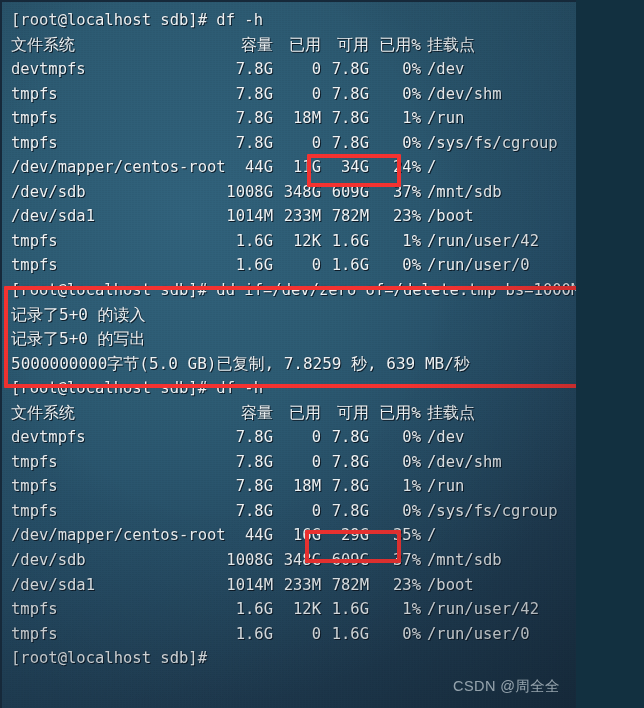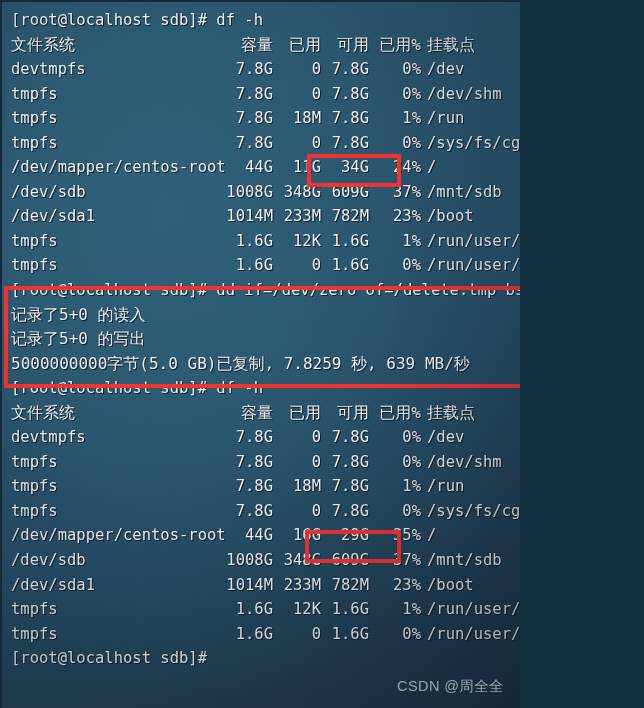--- a/index.html
+++ b/index.html
@@ -2,21 +2,21 @@
 <html><head>
 <meta charset="utf-8">
 <style>
   html, body {
     margin: 0;
     padding: 0;
     background: #123040;
   }
   #screen {
     position: relative;
-    width: 520px;
+    width: 576px;
     height: 708px;
     overflow: hidden;
     background:
       radial-gradient(ellipse 80% 70% at 32% 30%, #2f5f78 0%, #2b586f 38%, #27506699 62%, #1d3e5200 100%),
       linear-gradient(152deg, #2c5a72 0%, #2a566d 28%, #27506a 52%, #213f55 78%, #1b3245 100%);
     font-family: "DejaVu Sans Mono", "Liberation Mono", monospace;
     box-sizing: border-box;
     border-left: 2px solid #16293a;
     border-top: 2px solid #16293a;
   }

